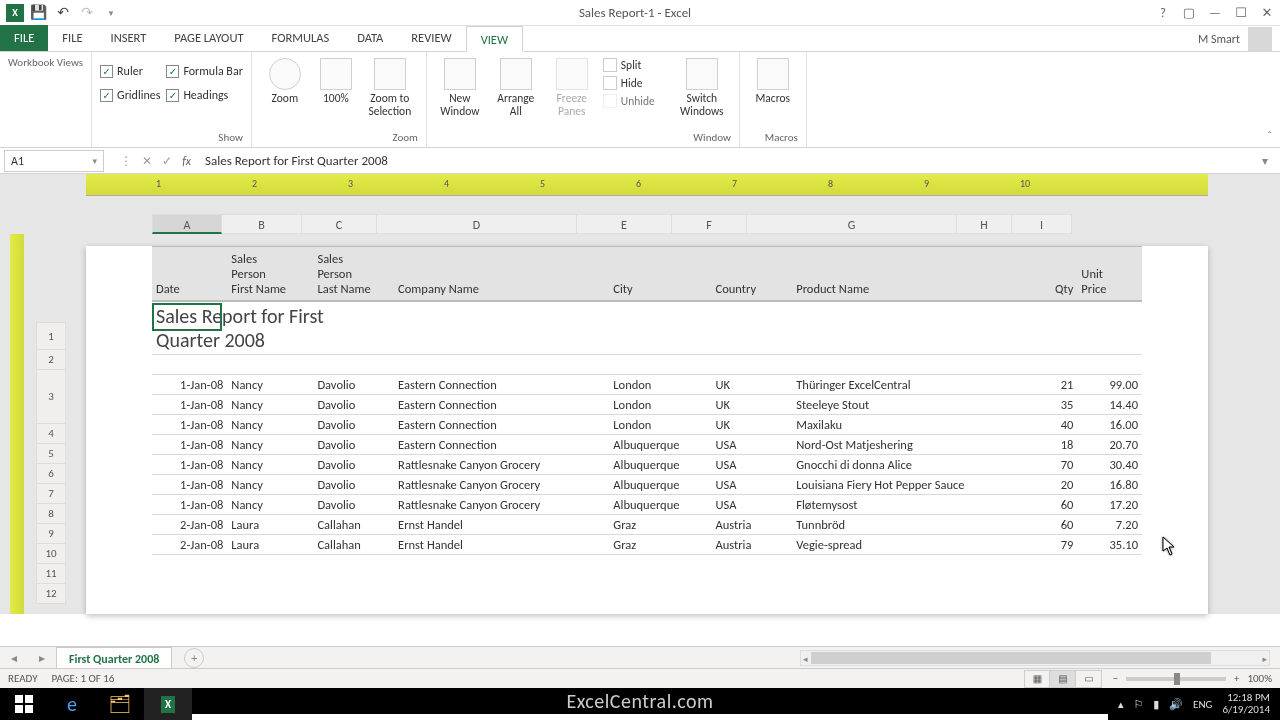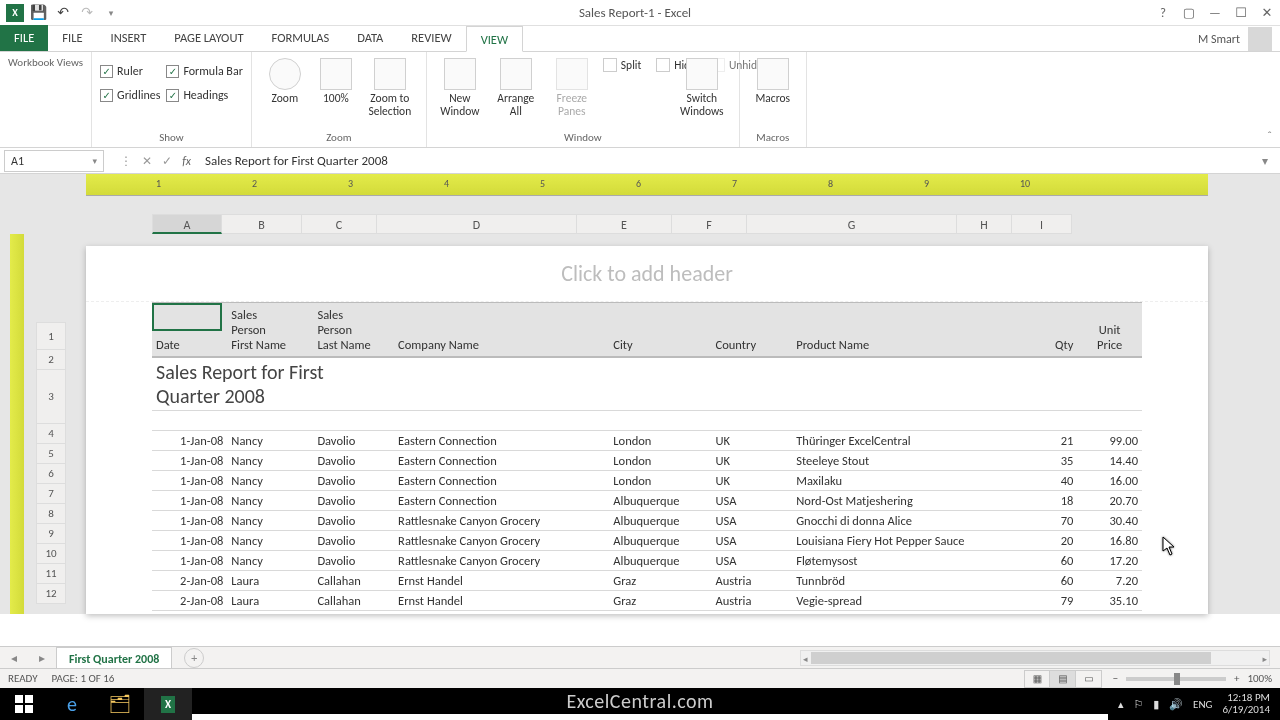--- a/index.html
+++ b/index.html
@@ -19,28 +19,28 @@
   .tab { padding:0 14px; height:26px; line-height:26px; font-size:12.5px; color:#444; }
   .tab.file { background:#217346; color:#fff; }
   .tab.active { color:#217346; border:1px solid #d4d4d4; border-bottom:1px solid #fff; margin-bottom:-1px; background:#fff; }
   .tabrow .user { position:absolute; right:40px; top:0; height:26px; display:flex; align-items:center; font-size:12px; color:#555; }
   .tabrow .avatar { width:24px; height:24px; background:#d8d8d8; margin-left:8px; position:absolute; right:8px; top:1px; }
 
   
   .ribbon { height:96px; background:#fff; border-bottom:1px solid #d4d4d4; display:flex; }
   .group { border-right:1px solid #e3e3e3; padding:4px 8px 2px 8px; display:flex; flex-direction:column; }
   .group .controls { flex:1; display:flex; align-items:flex-start; gap:6px; }
-  .group .label { font-size:11px; color:#666; text-align:center; height:14px; }
+  .group .label { font-size:11px; color:#666; text-align:right; height:14px; }
   .bigbtn { display:flex; flex-direction:column; align-items:center; width:50px; font-size:11.5px; text-align:center; line-height:1.15; padding-top:2px; }
   .bigbtn .gico { width:32px; height:32px; border:1px solid #d0d0d0; background:#fafafa; margin-bottom:2px; }
   .bigbtn.active { background:#cce8d8; border:1px solid #96c7ab; }
   .chkcol { display:flex; flex-direction:column; gap:10px; padding-top:8px; font-size:12px; }
   .chkrow { display:flex; align-items:center; gap:4px; }
   .chk { width:13px; height:13px; border:1px solid #888; display:inline-flex; align-items:center; justify-content:center; font-size:10px; color:#217346; }
-  .smallcol { display:flex; flex-direction:row; gap:15px; padding-top:2px; font-size:11.5px; }
+  .smallcol { display:flex; flex-direction:column; gap:4px; padding-top:2px; font-size:11.5px; }
   .smallrow { display:flex; align-items:center; gap:4px; color:#777; }
   .smallrow.enabled { color:#333; }
   .sico { width:14px; height:14px; border:1px solid #ccc; }
 
   
   .fbar { height:26px; border-bottom:1px solid #d4d4d4; display:flex; align-items:center; }
   .namebox { width:100px; height:22px; border:1px solid #ccc; margin-left:4px; padding:0 6px; display:flex; align-items:center; justify-content:space-between; font-size:12px; }
   .fbar .fxarea { display:flex; align-items:center; gap:10px; padding-left:16px; color:#999; }
   .fbar .fxarea .fx { font-style:italic; color:#666; }
   .fbar .formula { padding-left:14px; font-size:13px; color:#333; }
@@ -264,21 +264,20 @@
       <div class="colhdr" style="width: 80px;">B</div>
       <div class="colhdr" style="width: 75px;">C</div>
       <div class="colhdr" style="width: 200px;">D</div>
       <div class="colhdr" style="width: 95px;">E</div>
       <div class="colhdr" style="width: 75px;">F</div>
       <div class="colhdr" style="width: 210px;">G</div>
       <div class="colhdr" style="width: 55px;">H</div>
       <div class="colhdr" style="width: 60px;">I</div>
     </div>
   <div class="page">
-    <div class="headerzone">Click to add header</div>
     <div class="pageinner">
     <table class="data">
       <tbody>
             <tr>
               <td class="titlecell" colspan="3" style="position:relative">Sales Report for First Quarter 2008</td>
               <td></td>
               <td></td>
               <td></td>
               <td></td>
               <td></td>
@@ -303,21 +302,21 @@
 Person
 First Name</th>
               <th style="width: 75px; white-space: pre-line;">Sales
 Person
 Last Name</th>
               <th style="width: 200px; white-space: pre-line;">Company Name</th>
               <th style="width: 95px; white-space: pre-line;">City</th>
               <th style="width: 75px; white-space: pre-line;">Country</th>
               <th style="width: 210px; white-space: pre-line;">Product Name</th>
               <th style="width: 55px; white-space: pre-line; text-align: right;">Qty</th>
-              <th style="width: 60px; white-space: pre-line; text-align: center;">Unit
+              <th style="width: 60px; white-space: pre-line; text-align: left;">Unit
 Price</th>
             </tr>
           </thead>
       <tbody id="tbody">
             <tr>
               <td class="num">1-Jan-08</td>
               <td>Nancy</td>
               <td>Davolio</td>
               <td>Eastern Connection</td>
               <td>London</td>

